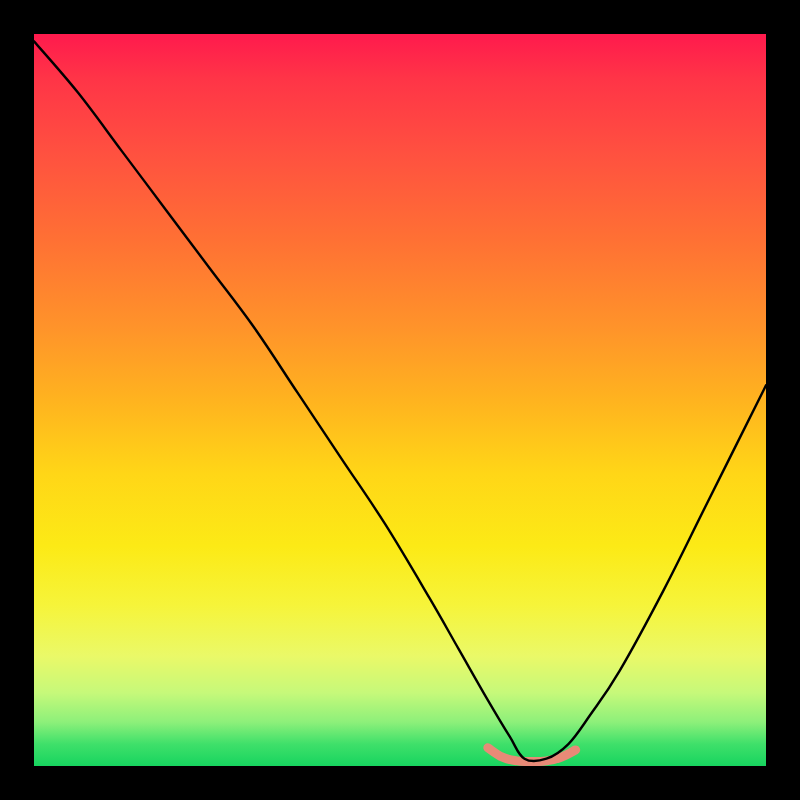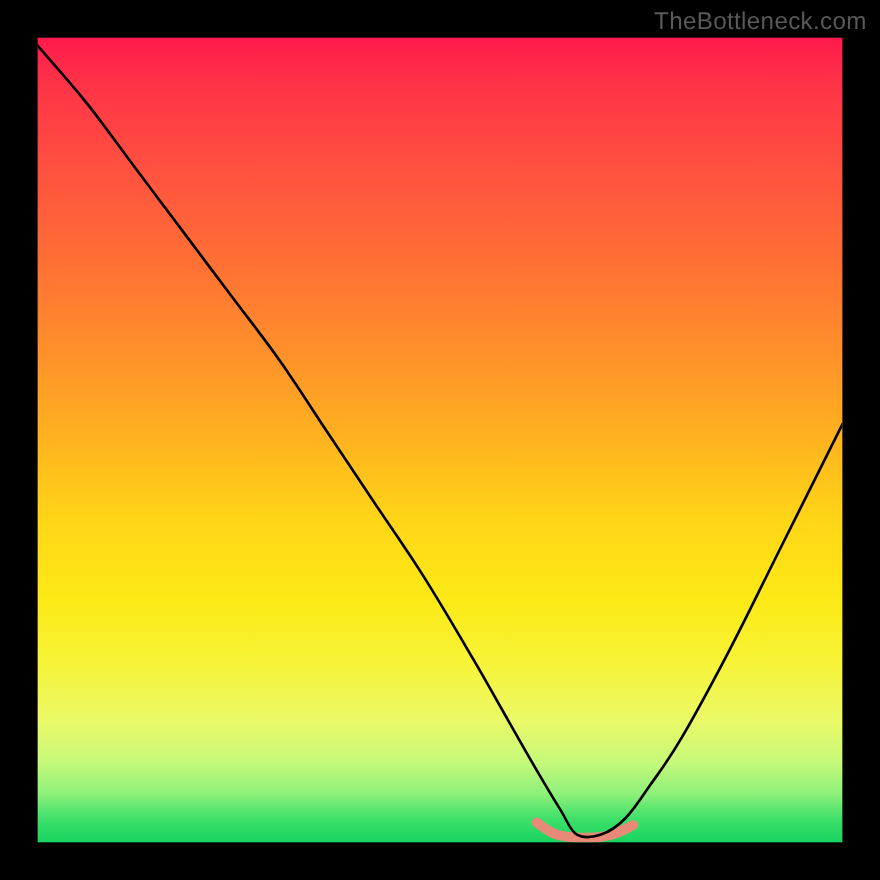--- a/index.html
+++ b/index.html
@@ -61,21 +61,20 @@
     inset: 0;
     width: 100%;
     height: 100%;
   }
 </style>
 </head>
 <body>
 
 <div class="stage">
 
-  <div class="watermark">TheBottleneck.com</div>
 
   <div class="plot-area">
     <div class="gradient-bg"></div>
 
     <svg class="curve-svg" viewBox="0 0 732 732" preserveAspectRatio="none">
       <path fill="none" stroke="#e88a77" stroke-width="9" stroke-linecap="round" stroke-linejoin="round" d="M 453.84 713.7 C 456.4752 715.4128800000001, 463.2096 720.84432, 468.48 723.216 C 473.7504 725.58768, 477.8496 726.08544, 483.12 726.876 C 488.3904 727.66656, 492.48960000000005 727.608, 497.76000000000005 727.608 C 503.03040000000004 727.608, 507.1296 727.66656, 512.4 726.876 C 517.6704 726.08544, 521.7696 725.1924, 527.04 723.216 C 532.3104 721.2396, 539.0447999999999 717.2135999999999, 541.68 715.896"></path>
       <path fill="none" stroke="#000000" stroke-width="2.4" stroke-linecap="round" stroke-linejoin="round" d="M 0 7.32000000000005 C 7.9056 16.54320000000003, 28.108800000000002 38.79599999999995, 43.92 58.559999999999945 C 59.7312 78.32399999999994, 72.0288 96.0384, 87.84 117.12 C 103.6512 138.2016, 115.94879999999999 154.59839999999997, 131.76 175.67999999999995 C 147.57119999999998 196.76159999999993, 159.86880000000002 213.15839999999994, 175.68 234.23999999999995 C 191.4912 255.32159999999996, 203.7888 270.4008, 219.6 292.8 C 235.41119999999998 315.1992, 247.7088 334.96320000000003, 263.52 358.68 C 279.33119999999997 382.3968, 291.6288 400.8432, 307.44 424.56 C 323.2512 448.2768, 335.5488 465.4056, 351.36 490.44 C 367.1712 515.4744, 382.10400000000004 541.2408, 395.28000000000003 563.64 C 408.456 586.0391999999999, 414.01919999999996 596.4336, 424.55999999999995 614.88 C 435.10079999999994 633.3264, 444.61679999999996 650.3088, 453.84 666.12 C 463.0632 681.9312, 469.212 692.1792, 475.8 702.72 C 482.38800000000003 713.2608, 483.8520000000001 720.7271999999999, 490.44000000000005 724.68 C 497.028 728.6328, 504.4944 727.3152, 512.4 724.68 C 520.3055999999999 722.0447999999999, 526.4544 717.9456, 534.36 710.04 C 542.2656000000001 702.1343999999999, 547.0968 693.9359999999999, 556.32 680.76 C 565.5432000000001 667.5840000000001, 572.424 659.2392, 585.6 636.84 C 598.7760000000001 614.4408000000001, 613.7088 586.6247999999999, 629.52 556.3199999999999 C 645.3312 526.0151999999999, 654.9936 505.3728, 673.44 468.48 C 691.8864000000001 431.58720000000005, 721.4592 372.4416, 732 351.36"></path>
     </svg>
   </div>
 

